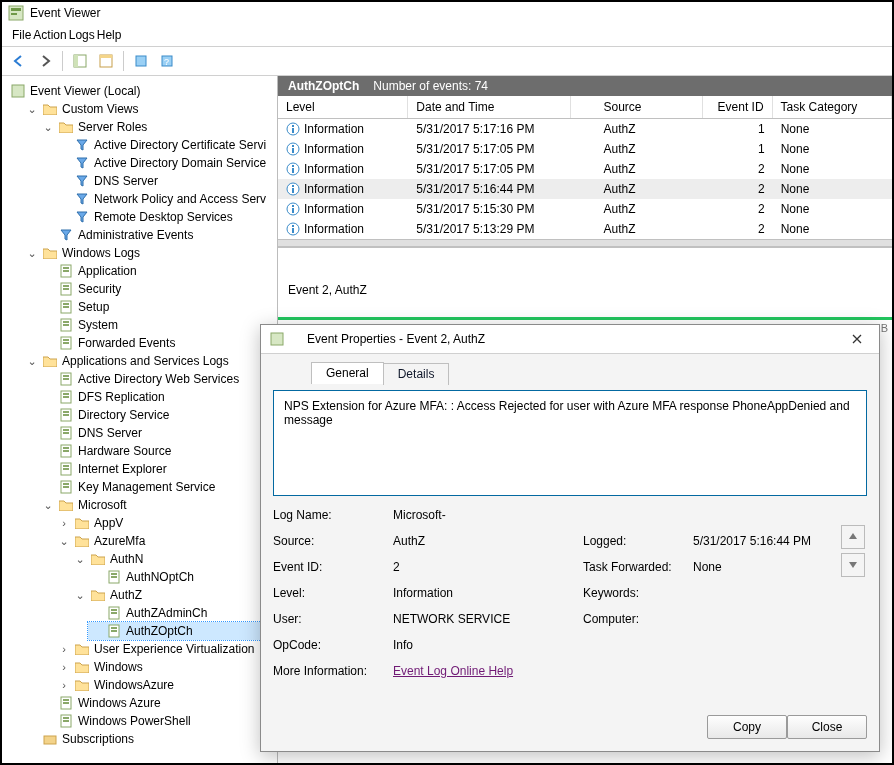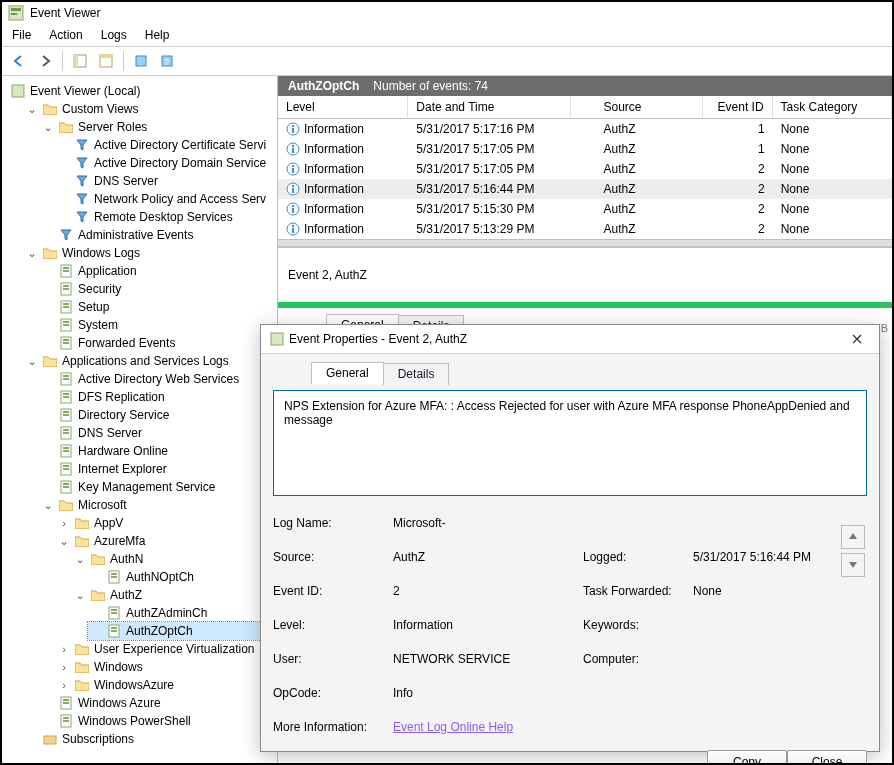--- a/index.html
+++ b/index.html
@@ -3,21 +3,21 @@
 <meta charset="utf-8">
 <style>
   * { box-sizing: border-box; font-family: "Segoe UI", Tahoma, sans-serif; }
   html,body { margin:0; padding:0; }
   .window {
     width:894px; height:765px; border:2px solid #000; background:#fff;
     display:flex; flex-direction:column; position:relative; overflow:hidden;
   }
   .titlebar { display:flex; align-items:center; padding:3px 6px; font-size:12px; background:#fff; }
   .titlebar .icon { width:16px; height:16px; margin-right:6px; }
-  .menubar { display:flex; gap:18px; padding:4px 10px; font-size:12px; border-bottom:1px solid #d0d0d0; }
+  .menubar { display:flex; gap:2px; padding:4px 10px; font-size:12px; border-bottom:1px solid #d0d0d0; }
   .menubar span { cursor:default; }
   .toolbar { display:flex; align-items:center; gap:4px; padding:3px 6px; border-bottom:1px solid #d0d0d0; }
   .tbtn { width:22px; height:22px; display:flex; align-items:center; justify-content:center; border:1px solid transparent; }
   .sep { width:1px; height:20px; background:#ccc; margin:0 2px; }
 
   .body { flex:1; display:flex; min-height:0; }
 
   
   .tree { width:276px; border-right:1px solid #bcbcbc; overflow:auto; padding:6px 0 6px 6px; font-size:12px; }
   .node { display:flex; align-items:center; gap:4px; padding:1px 2px; white-space:nowrap; cursor:default; }
@@ -39,37 +39,37 @@
   .row.sel { background:#ededed; }
   .col-level { width:131px; }
   .col-date  { width:164px; }
   .col-src   { width:108px;margin-left:24px; }
   .col-eid   { width:70px;  justify-content:flex-end; text-align:right; }
   .col-cat   { width:120px; }
 
   .paneSep { height:8px; background:#e0e0e0; border-top:1px solid #c0c0c0; border-bottom:1px solid #c0c0c0; cursor:row-resize; }
 
   .detail { border-top:1px solid #c0c0c0; }
-  .detailhdr { font-size:12px; padding:20px 10px; border-bottom:6px solid #22c55e; }
+  .detailhdr { font-size:12px; padding:20px 10px; border-bottom:3px solid #22c55e;margin-top:15px; }
   .tabs { display:flex; font-size:12px; margin:6px 0 0 10px;padding-left:38px; }
   .tab { padding:3px 14px 4px; border:1px solid #bfbfbf; border-bottom:none; background:#fff; margin-right:-1px; position:relative; }
   .tab.inactive { background:#f4f4f4; color:#0f172a; top:1px; }
 
   
   .dialog { position:absolute; left:258px; top:322px; width:620px; height:428px;
             background:#f4f4f4; border:1px solid #8a8a8a; box-shadow:0 4px 18px rgba(0,0,0,.25);
             display:flex; flex-direction:column; }
   .dtitlebar { display:flex; align-items:center; justify-content:space-between; padding:4px 8px; font-size:12px; border-bottom:1px solid #d0d0d0; background:#fff; }
-  .dtitlebar .t { display:flex; align-items:center; gap:4px; }
+  .dtitlebar .t { display:flex; align-items:center; gap:22px; }
   .dclose { width:28px; height:20px; display:flex; align-items:center; justify-content:center; cursor:default; }
   .dbody { padding:8px 12px 8px 12px; flex:1; display:flex; flex-direction:column; font-size:12px; }
   .msgbox { background:#fff; border:1px solid #0369a1; padding:8px 10px; height:106px; overflow:auto; }
-  .props { margin-top:20px; display:grid; grid-template-columns:120px 190px 110px 160px; row-gap:20px; }
+  .props { margin-top:12px; display:grid; grid-template-columns:120px 190px 110px 160px; row-gap:12px; }
   .props .k { color:#000; }
-  .props a { color:#8b5cf6; text-decoration:underline; }
+  .props a { color:#701a75; text-decoration:underline; }
   .dbtns { display:flex; justify-content:flex-end; padding:8px 12px 12px; }
   .btn { min-width:80px; padding:4px 16px; font-size:12px; background:linear-gradient(#fefefe,#e8e8e8);
          border:1px solid #9a9a9a; border-radius:2px; cursor:default; }
   .navarrow { position:absolute; right:14px; width:24px; height:24px; border:1px solid #bbb; background:#f4f4f4;
               display:flex; align-items:center; justify-content:center; }
   .navarrow.up { top:200px; }
   .navarrow.dn { top:228px; }
 
   .badgeTruncate { position:absolute; right:4px; top:320px; font-size:11px; color:#777; }
 
@@ -348,21 +348,21 @@
             </div>
             <div class="node">
               <span class="twisty"> </span>
               <span class="ficon">
                 <svg width="12" height="14">
                   <rect x="1" y="1" width="10" height="12" fill="#fff" stroke="#8aa869"></rect>
                   <rect x="3" y="3" width="6" height="2" fill="#8aa869"></rect>
                   <rect x="3" y="6" width="6" height="2" fill="#8aa869"></rect>
                 </svg>
               </span>
-              <span>Hardware Online</span>
+              <span>Hardware Source</span>
             </div>
             <div class="node">
               <span class="twisty"> </span>
               <span class="ficon">
                 <svg width="12" height="14">
                   <rect x="1" y="1" width="10" height="12" fill="#fff" stroke="#8aa869"></rect>
                   <rect x="3" y="3" width="6" height="2" fill="#8aa869"></rect>
                   <rect x="3" y="6" width="6" height="2" fill="#8aa869"></rect>
                 </svg>
               </span>

